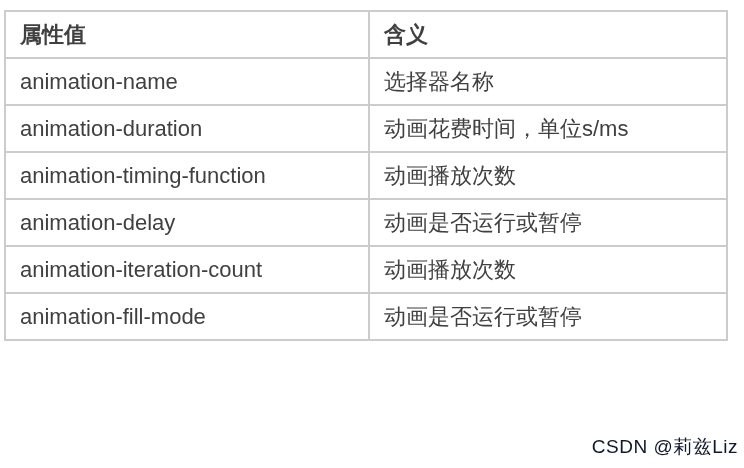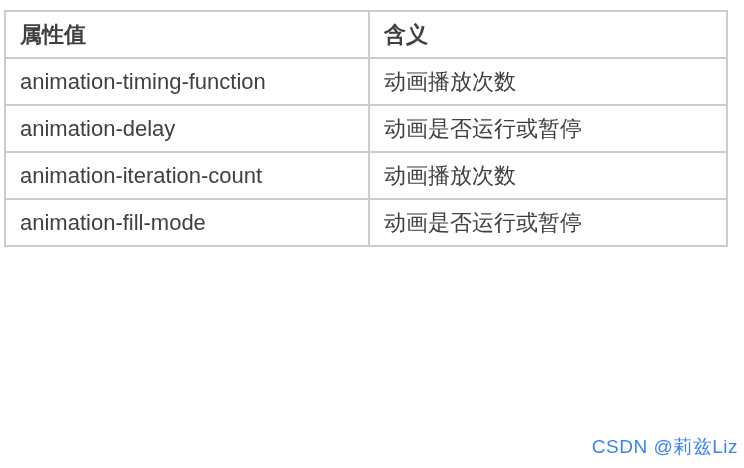--- a/index.html
+++ b/index.html
@@ -38,40 +38,48 @@
   .props-table th {
     font-weight: bold;
   }
   .col-property { width: 364px; }
   .col-meaning  { width: 358px; }
   .watermark {
     position: absolute;
     right: 6px;
     top: 434px;
     font-size: 19px;
-    color: #3b82f6;
+    color: #0f172a;
     letter-spacing: 0.5px;
     white-space: nowrap;
   }
 </style>
 </head>
 <body>
 
 <table class="props-table">
   <colgroup>
     <col class="col-property">
     <col class="col-meaning">
   </colgroup>
   <thead>
     <tr>
       <th>属性值</th>
       <th>含义</th>
     </tr>
   </thead>
   <tbody>
+    <tr>
+      <td>animation-name</td>
+      <td>选择器名称</td>
+    </tr>
+    <tr>
+      <td>animation-duration</td>
+      <td>动画花费时间，单位s/ms</td>
+    </tr>
     <tr>
       <td>animation-timing-function</td>
       <td>动画播放次数</td>
     </tr>
     <tr>
       <td>animation-delay</td>
       <td>动画是否运行或暂停</td>
     </tr>
     <tr>
       <td>animation-iteration-count</td>

